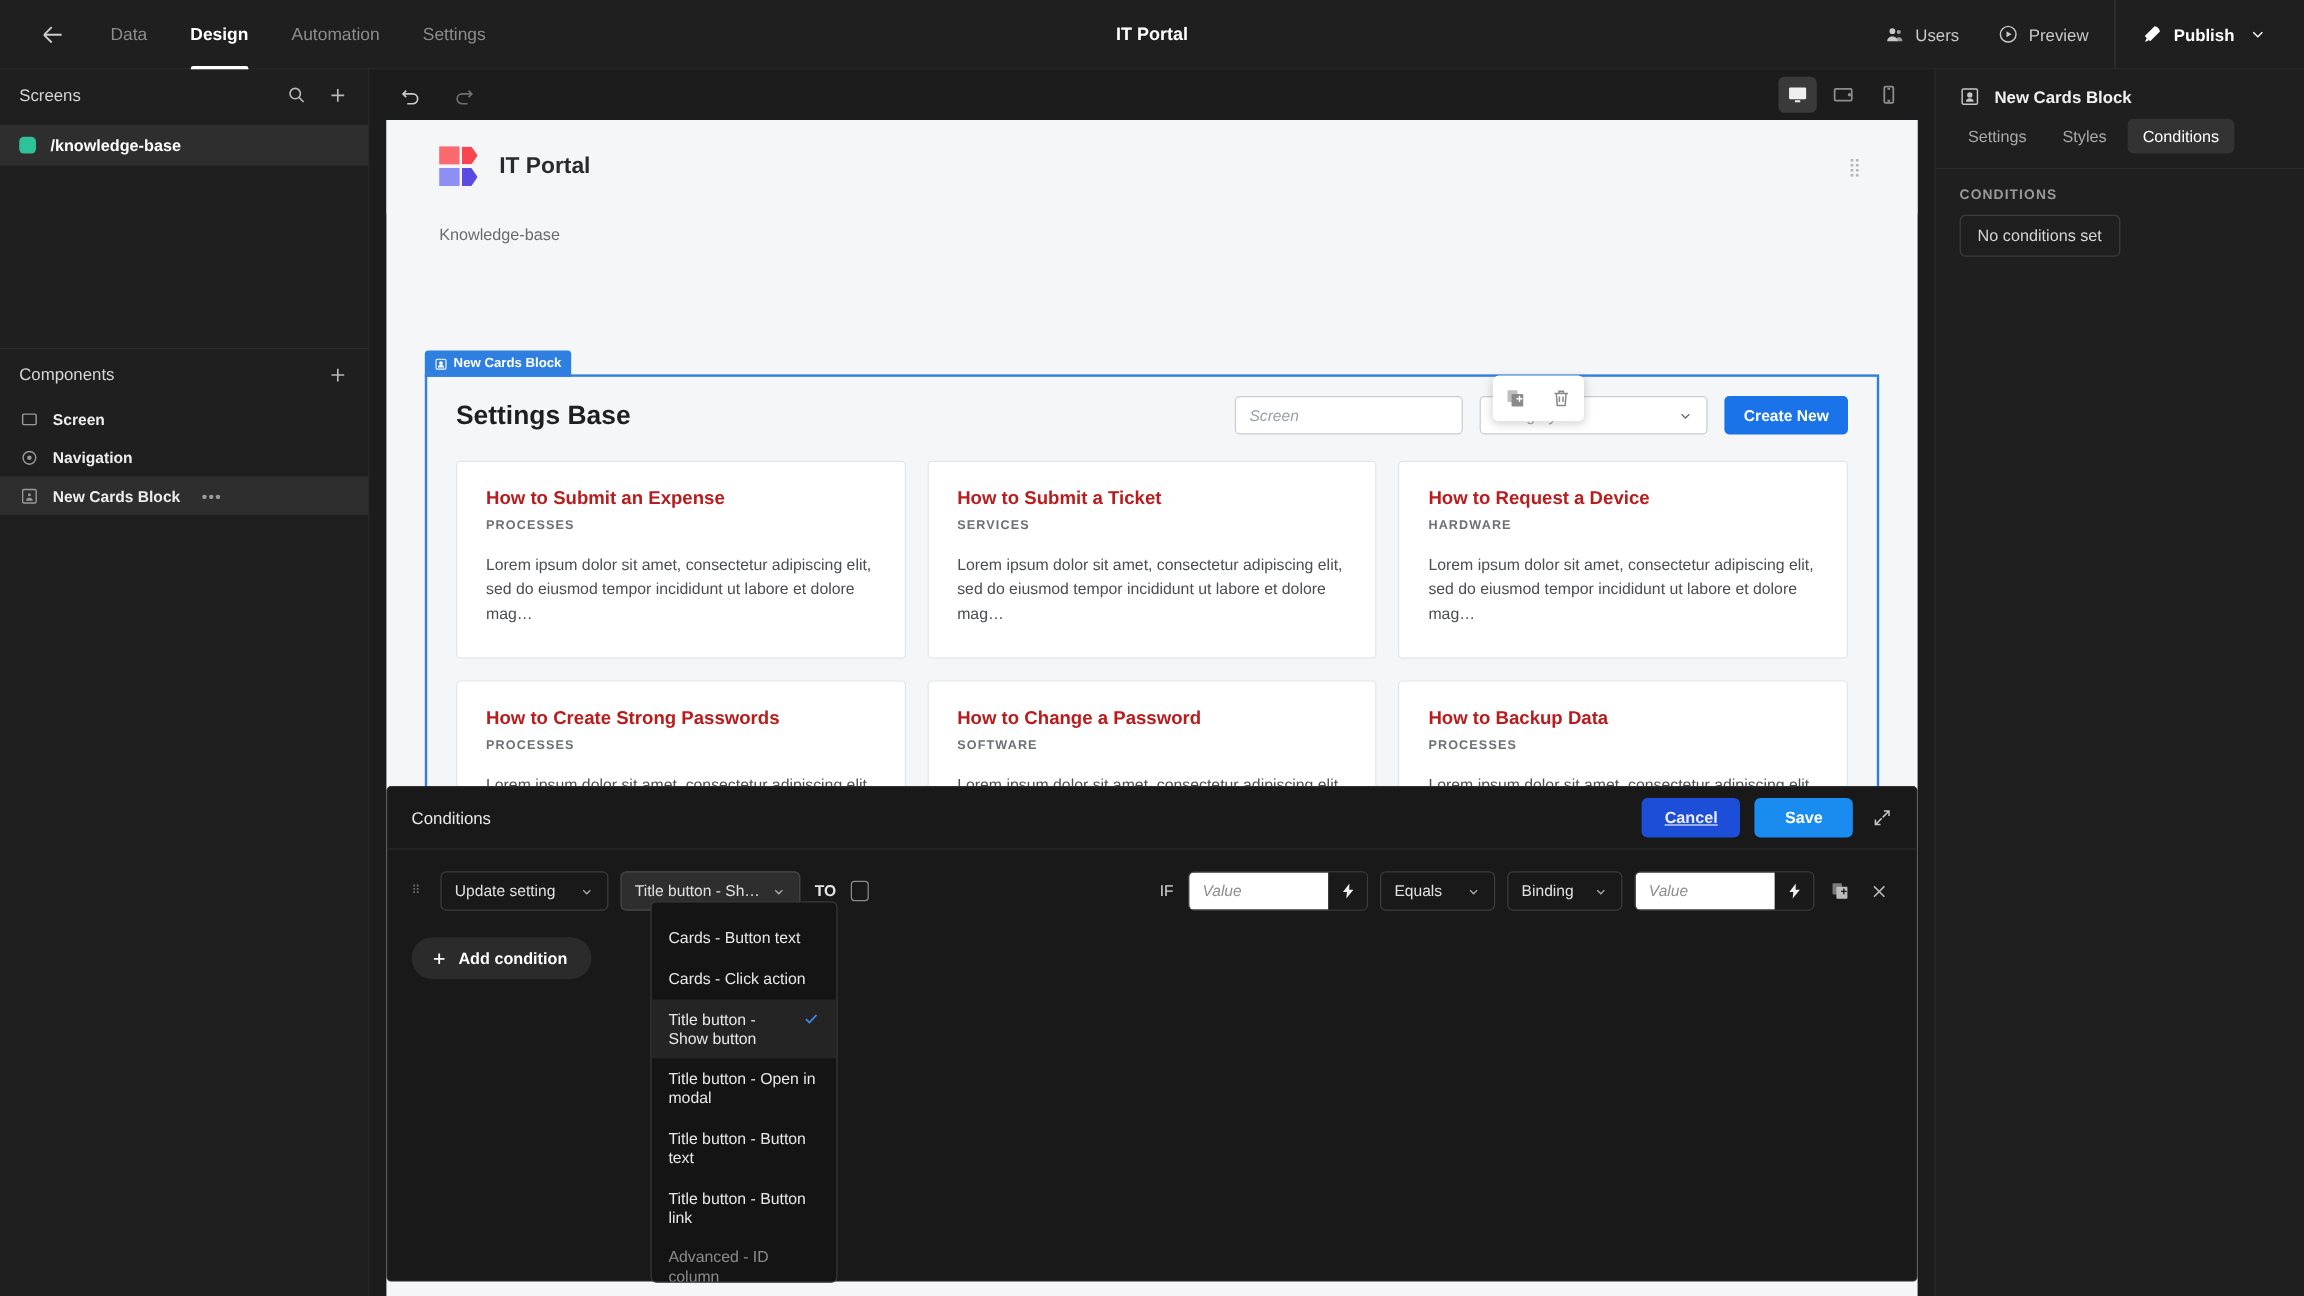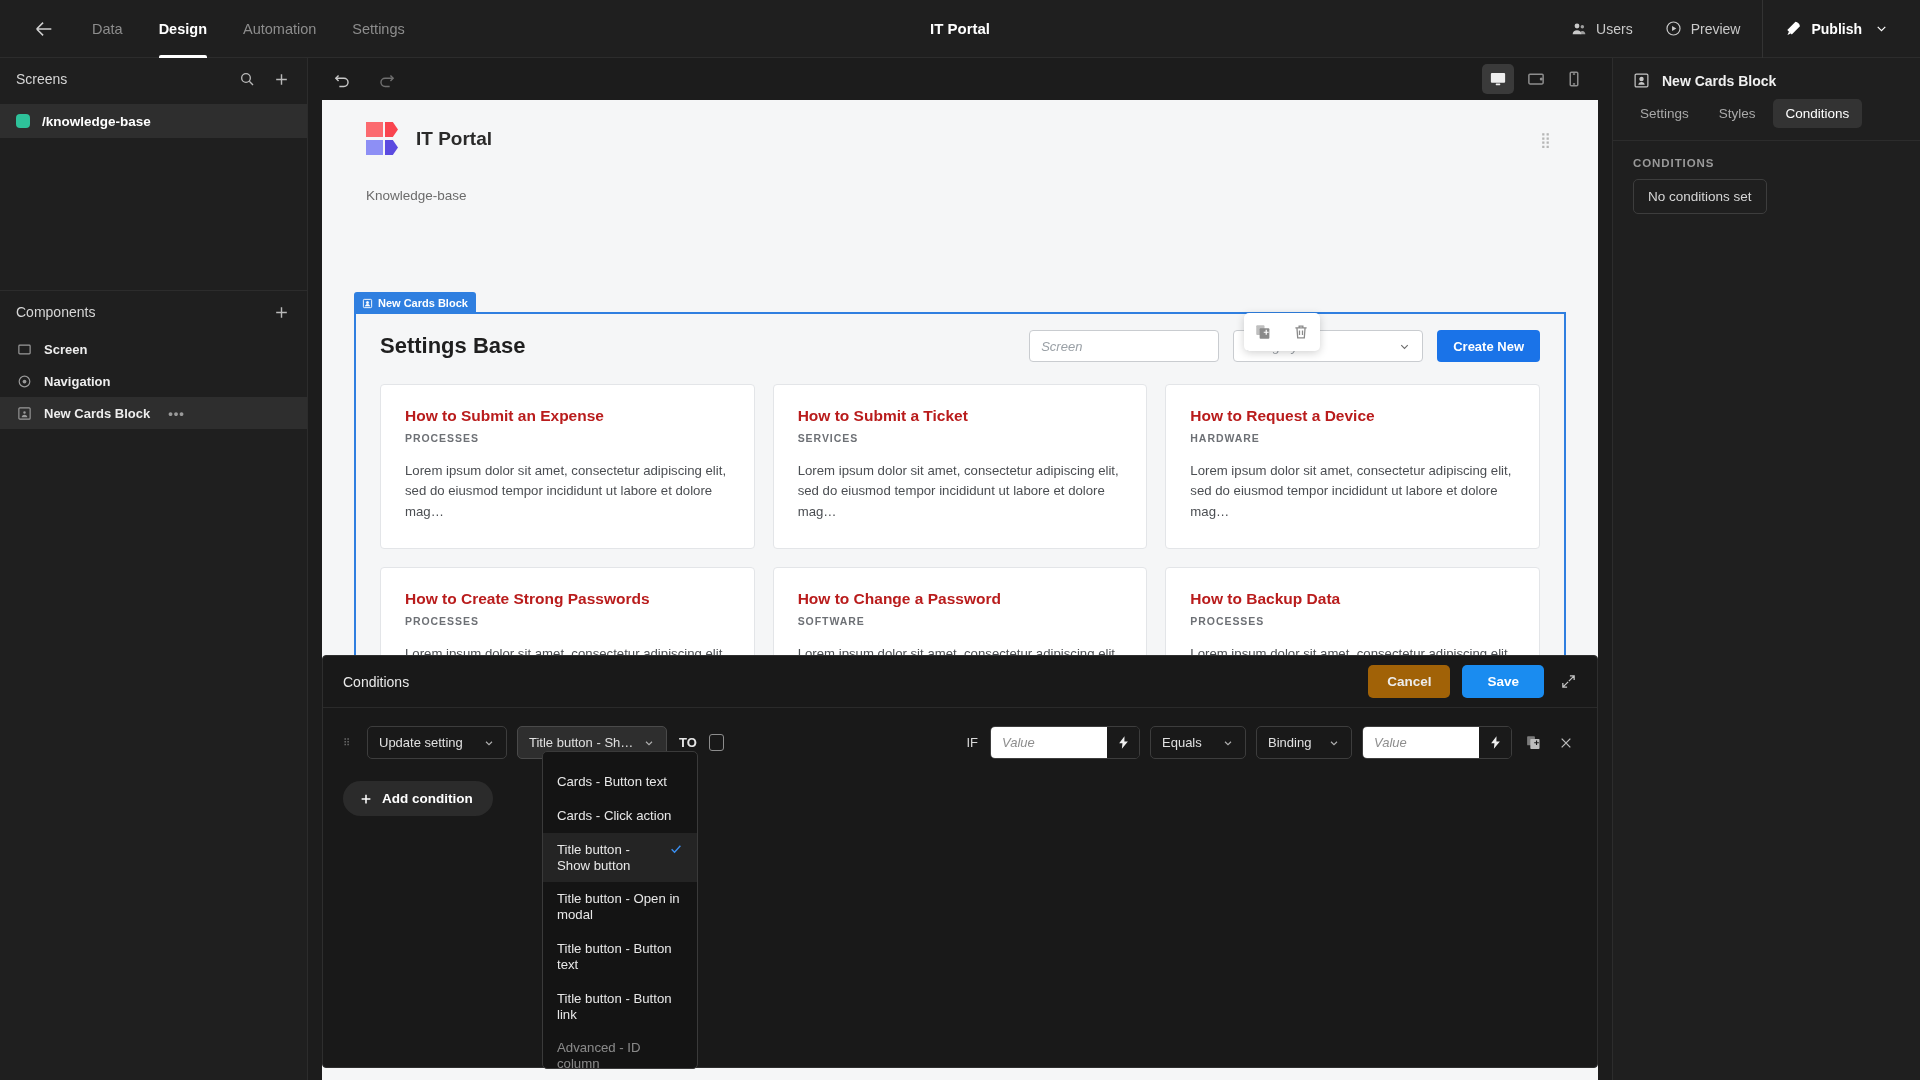--- a/index.html
+++ b/index.html
@@ -203,22 +203,22 @@
     background: #191919; border: 1px solid #2e2e2e; border-radius: 4px;
     z-index: 10;
   }
   .drawer-head {
     height: 52px; display: flex; align-items: center; padding: 0 20px;
     border-bottom: 1px solid #2a2a2a;
   }
   .drawer-title { font-size: 14px; color: #e9e9e9; }
   .drawer-actions { margin-left: auto; display: flex; align-items: center; gap: 12px; }
   .btn-cancel {
-    background: #a16207; color: #ececec; font-size: 13.5px; font-weight: bold;
-    border-radius: 5px; padding: 9px 19px; cursor: pointer;
+    background: #1d4ed8; color: #ececec; font-size: 13.5px; font-weight: bold;
+    border-radius: 5px; padding: 9px 19px; cursor: pointer; text-decoration: underline;
   }
   .btn-save {
     background: #1a8cf0; color: #fff; font-size: 13.5px; font-weight: bold;
     border-radius: 5px; padding: 9px 25px; cursor: pointer;
   }
   .expand-ico { color: #c4c4c4; cursor: pointer; padding-left: 4px; display:flex; }
 
   .cond-body { padding: 18px 20px 0; position: relative; }
   .cond-row { display: flex; align-items: center; gap: 10px; }
   .drag-grip {

